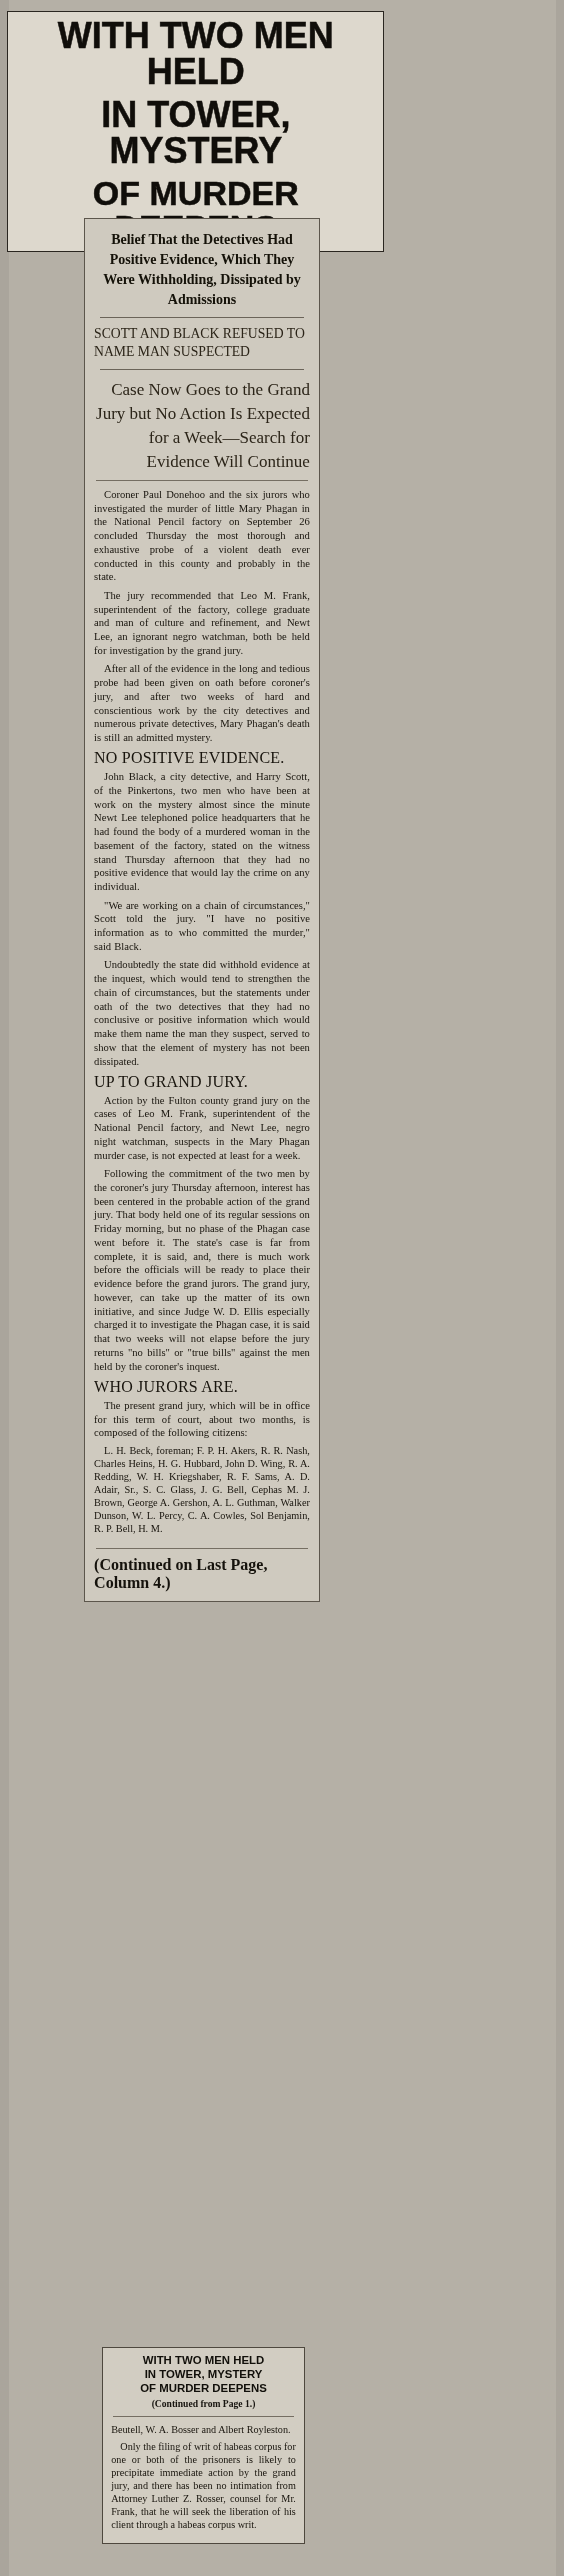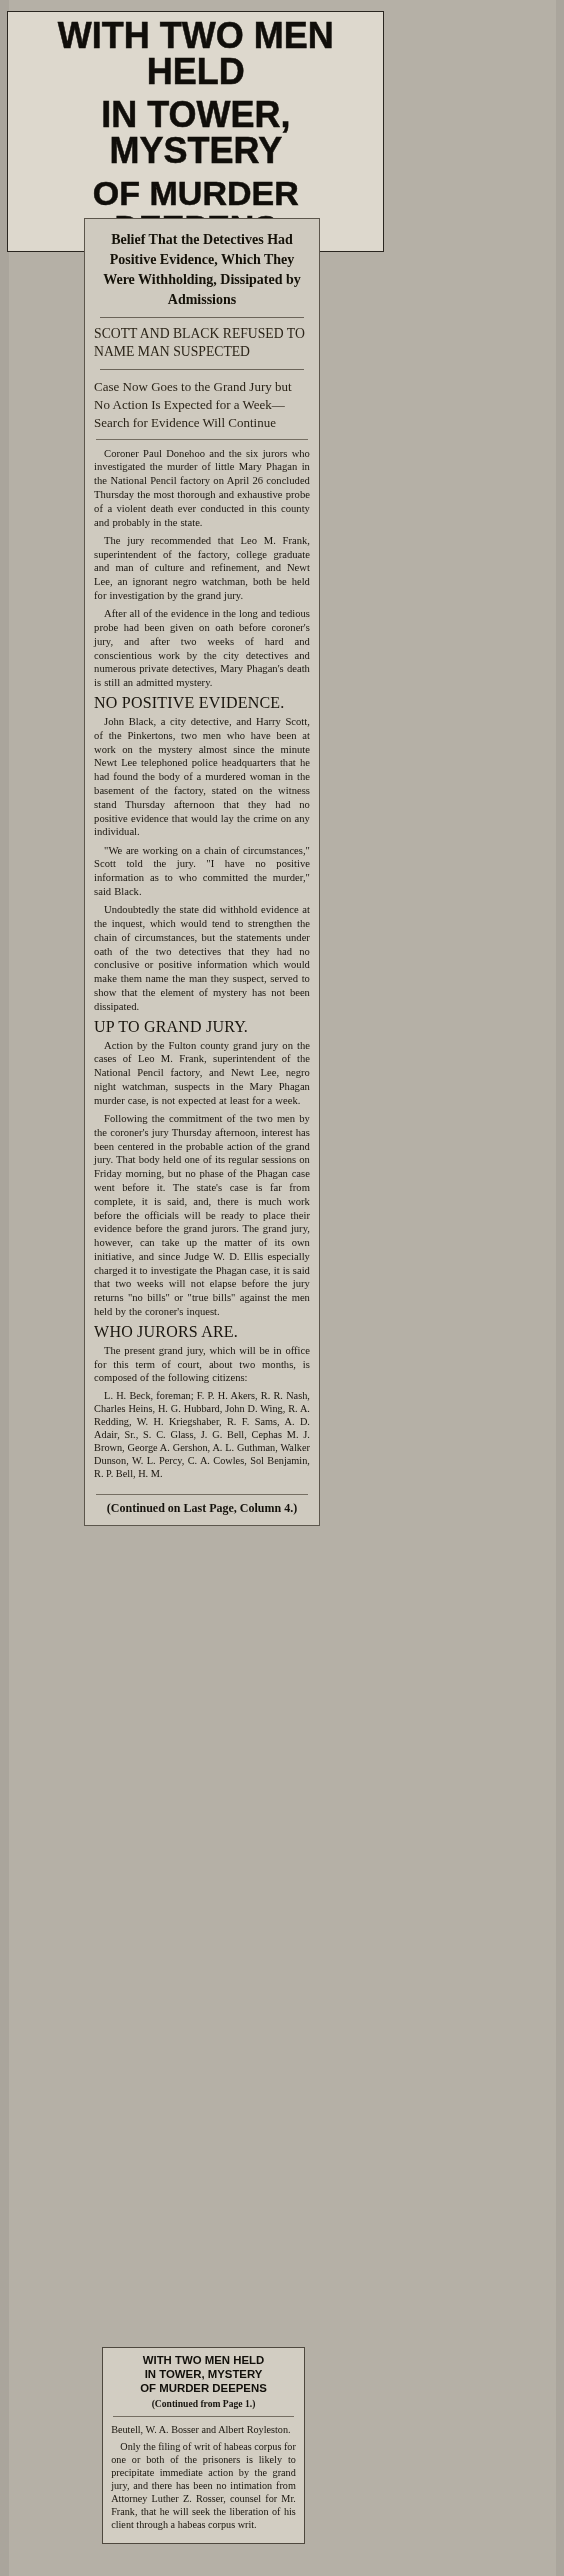--- a/index.html
+++ b/index.html
@@ -72,23 +72,23 @@
   .deck2 {
     font-family: "Liberation Serif", serif;
     font-size: 13.7px;
     line-height: 1.35;
     text-align: left;
     color: #2b2418;
     margin: 3.7px 0 3.7px 0;
   }
   .deck3 {
     font-family: "Liberation Serif", serif;
-    font-size: 13px;
+    font-size: 17px;
     line-height: 1.42;
-    text-align: left;
+    text-align: right;
     color: #2b2418;
     margin: 3.7px 0 1.8px 0;
   }
   .thinrule {
     border-top: 0.9px solid #756e62;
     margin: 6.4px 1.8px 6.4px 1.8px;
   }
   p.body {
     font-family: "Liberation Serif", serif;
     font-size: 10.6px;
@@ -112,22 +112,22 @@
     font-size: 10.3px;
     line-height: 1.26;
     text-align: justify;
     margin: 0 0 13px 0;
     text-indent: 10px;
     color: #18140d;
   }
   .contline {
     font-family: "Liberation Serif", serif;
     font-weight: bold;
-    font-size: 12px;
-    text-align: center;
+    font-size: 16px;
+    text-align: left;
     margin: 5.5px 0 1.8px 0;
     color: #15120c;
   }
 
   
   .cont-box {
     position: absolute;
     left: 102px;
     top: 2347px;
     width: 203px;
@@ -184,21 +184,21 @@
   </div>
 
   <div class="article">
     <div class="deck1">Belief That the Detectives Had Positive Evidence, Which They Were Withholding, Dissipated by Admissions</div>
     <div class="rule"></div>
     <div class="deck2">SCOTT AND BLACK REFUSED TO NAME MAN SUSPECTED</div>
     <div class="rule"></div>
     <div class="deck3">Case Now Goes to the Grand Jury but No Action Is Expected for a Week—Search for Evidence Will Continue</div>
     <div class="thinrule"></div>
 
-    <p class="body">Coroner Paul Donehoo and the six jurors who investigated the murder of little Mary Phagan in the National Pencil factory on April 26 concluded Thursday the most thorough and exhaustive probe of a violent death ever conducted in this county and probably in the state.</p>
+    <p class="body">Coroner Paul Donehoo and the six jurors who investigated the murder of little Mary Phagan in the National Pencil factory on September 26 concluded Thursday the most thorough and exhaustive probe of a violent death ever conducted in this county and probably in the state.</p>
     <p class="body">The jury recommended that Leo M. Frank, superintendent of the factory, college graduate and man of culture and refinement, and Newt Lee, an ignorant negro watchman, both be held for investigation by the grand jury.</p>
     <p class="body">After all of the evidence in the long and tedious probe had been given on oath before coroner's jury, and after two weeks of hard and conscientious work by the city detectives and numerous private detectives, Mary Phagan's death is still an admitted mystery.</p>
 
     <div class="subhead">NO POSITIVE EVIDENCE.</div>
     <p class="body">John Black, a city detective, and Harry Scott, of the Pinkertons, two men who have been at work on the mystery almost since the minute Newt Lee telephoned police headquarters that he had found the body of a murdered woman in the basement of the factory, stated on the witness stand Thursday afternoon that they had no positive evidence that would lay the crime on any individual.</p>
     <p class="body">"We are working on a chain of circumstances," Scott told the jury. "I have no positive information as to who committed the murder," said Black.</p>
     <p class="body">Undoubtedly the state did withhold evidence at the inquest, which would tend to strengthen the chain of circumstances, but the statements under oath of the two detectives that they had no conclusive or positive information which would make them name the man they suspect, served to show that the element of mystery has not been dissipated.</p>
 
     <div class="subhead">UP TO GRAND JURY.</div>
     <p class="body">Action by the Fulton county grand jury on the cases of Leo M. Frank, superintendent of the National Pencil factory, and Newt Lee, negro night watchman, suspects in the Mary Phagan murder case, is not expected at least for a week.</p>

